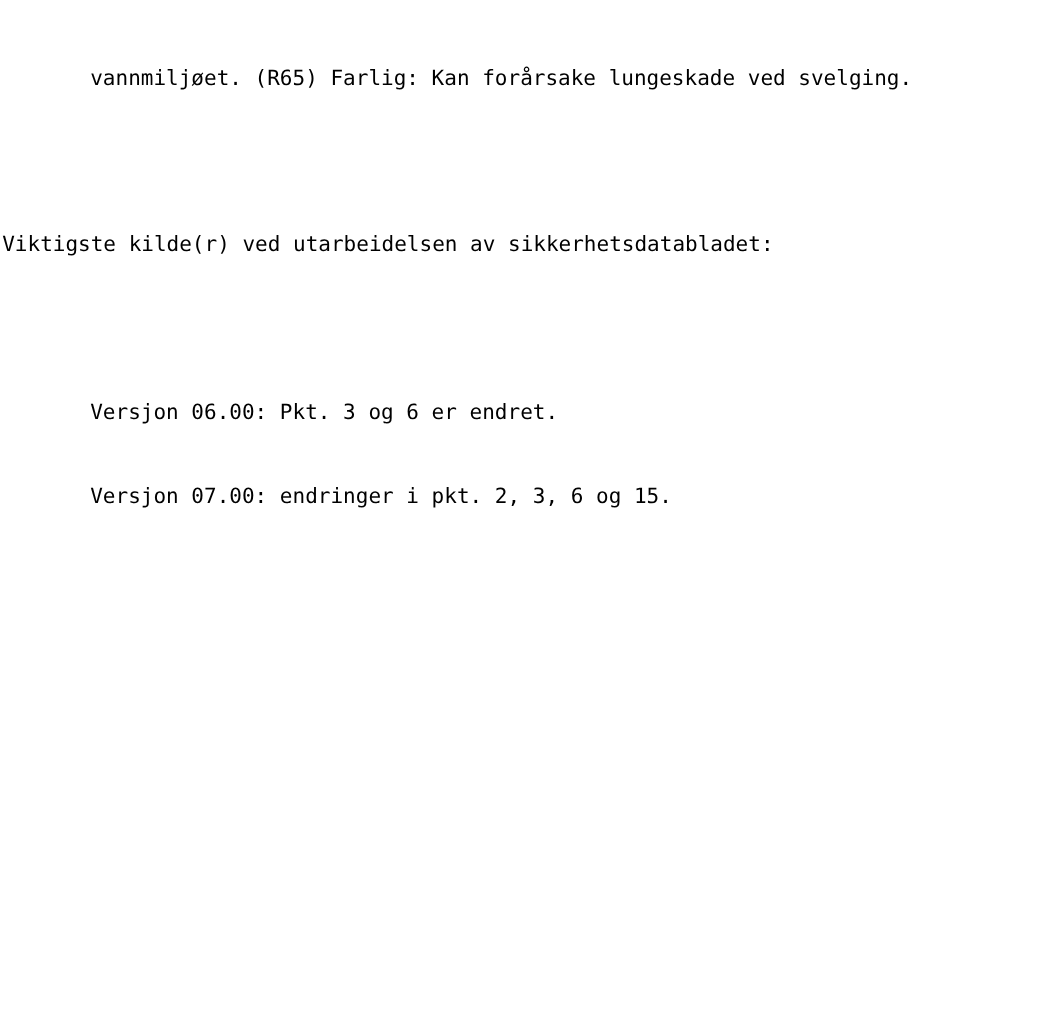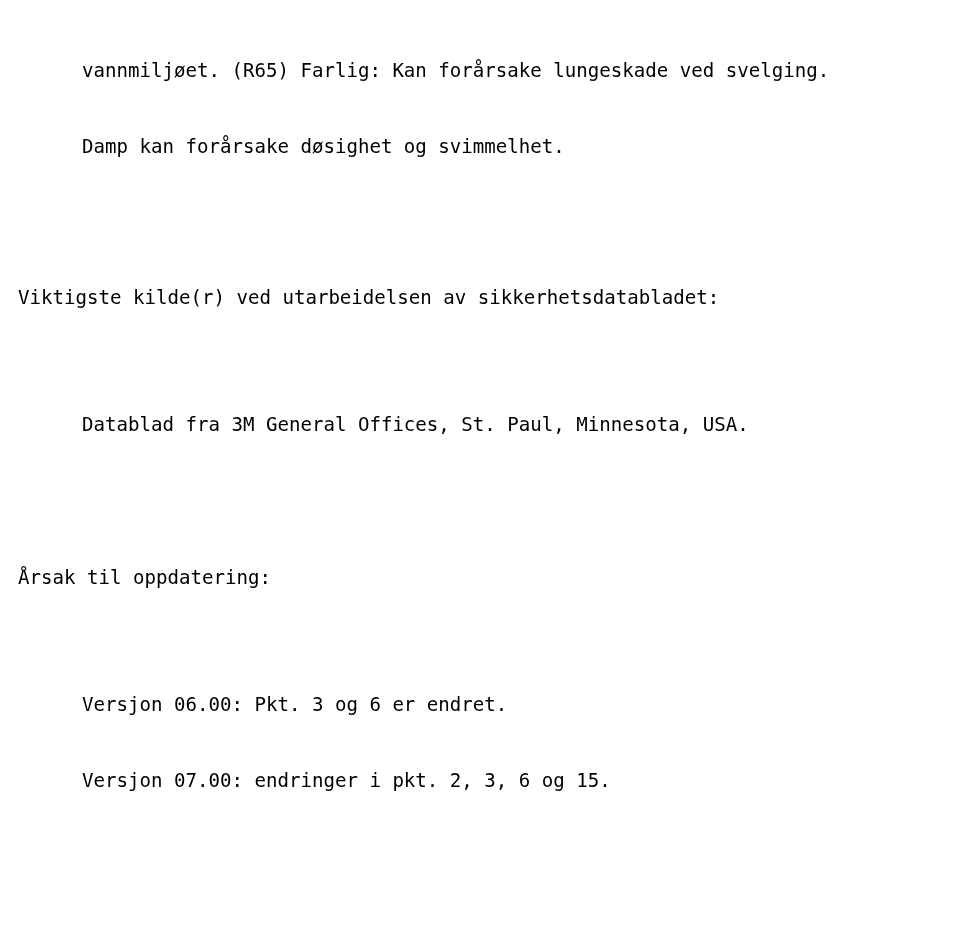--- a/index.html
+++ b/index.html
@@ -22,53 +22,46 @@
     height: 938px;
     box-sizing: border-box;
     padding: 0;
   }
   .block {
     font-size: 19.1px;
     line-height: 25.35px;
     letter-spacing: 0px;
     white-space: pre;
   }
-  .indent0 { padding-left: 18px; }
+  .indent0 { padding-left: 2px; }
   .indent1 { padding-left: 82px; }
   .line { white-space: pre; display: block; }
 
   
   .top-block { padding-top: 7px; }
   .gap-sm { height: 25px; }
   .gap-md { height: 26px; }
 </style>
 </head>
 <body>
 
 <div class="page">
 
   <div class="block indent1 top-block">
     <span class="line">vannmiljøet. (R65) Farlig: Kan forårsake lungeskade ved svelging.</span>
-    <span class="line">Damp kan forårsake døsighet og svimmelhet.</span>
   </div>
 
   <div class="gap-sm"></div>
 
   <div class="block indent0">
     <span class="line">Viktigste kilde(r) ved utarbeidelsen av sikkerhetsdatabladet:</span>
   </div>
-  <div class="block indent1">
-    <span class="line">Datablad fra 3M General Offices, St. Paul, Minnesota, USA.</span>
-  </div>
 
   <div class="gap-md"></div>
 
-  <div class="block indent0">
-    <span class="line">Årsak til oppdatering:</span>
-  </div>
 
   <div class="block indent1">
     <span class="line">Versjon 06.00: Pkt. 3 og 6 er endret.</span>
     <span class="line">Versjon 07.00: endringer i pkt. 2, 3, 6 og 15.</span>
     
     
     
     
     
     

